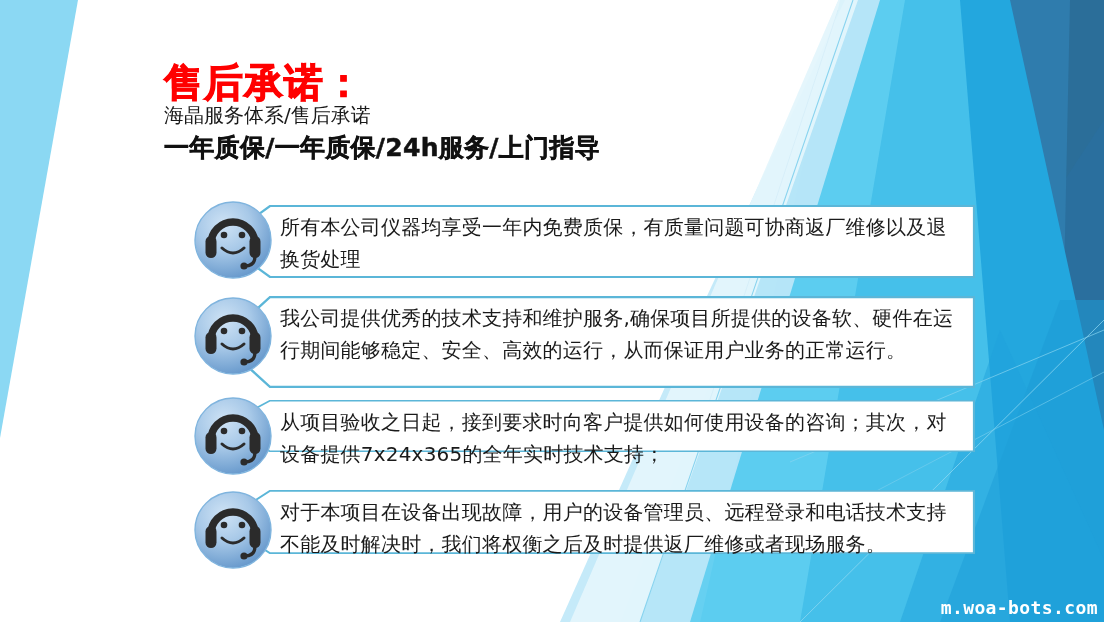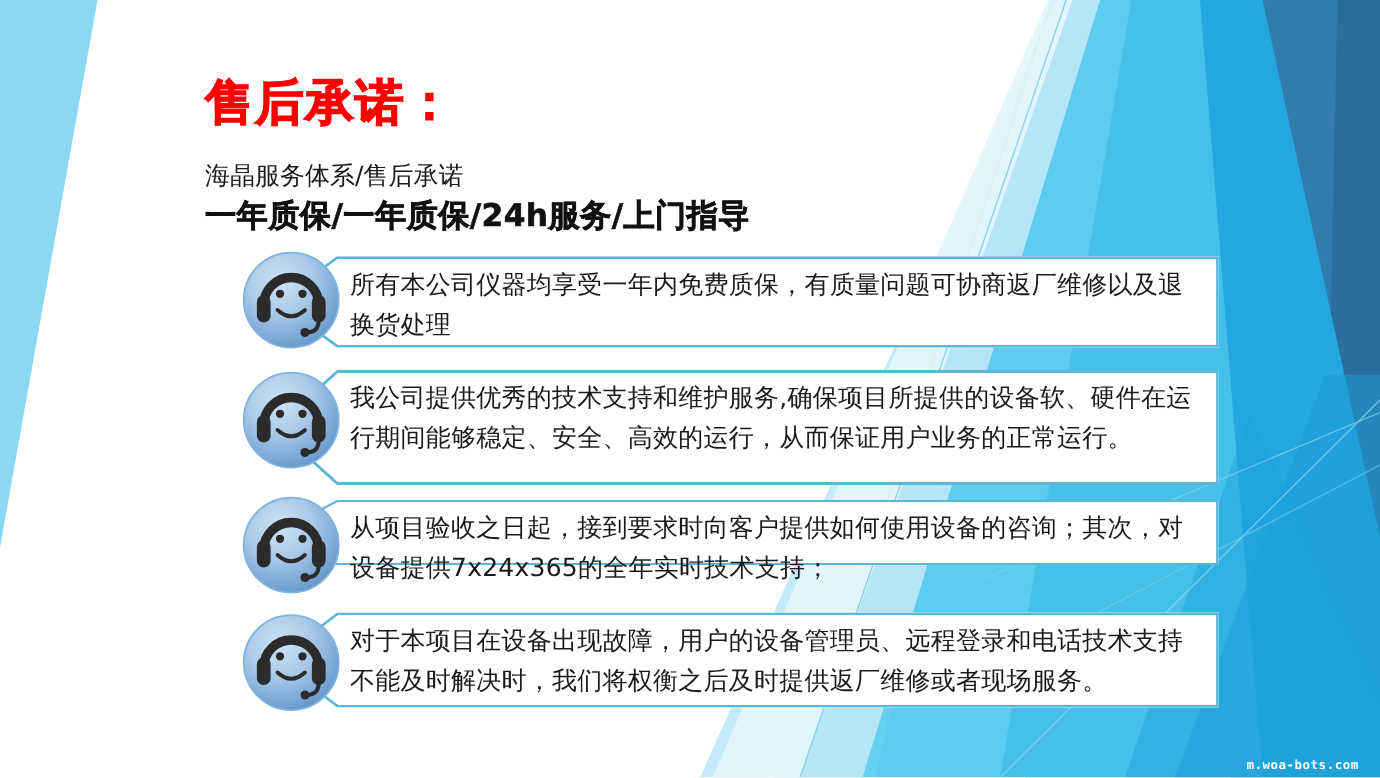--- a/index.html
+++ b/index.html
@@ -30,21 +30,21 @@
   .title-main {
     font-size:39px;
     font-weight:bold;
     color:#FF0000;
     letter-spacing:1px;
     line-height:1.08;
     white-space:nowrap;
     -webkit-text-stroke:1.1px #FF0000;
   }
   .title-sub {
-    margin-top:25px;
+    margin-top:0;
     font-size:20px;
     font-weight:normal;
     color:#1a1a1a;
     line-height:1.15;
     white-space:nowrap;
   }
   .title-tag {
     margin-top:7px;
     font-size:25px;
     font-weight:bold;
@@ -86,29 +86,29 @@
   }
 
   
   .row-0 { top:200px; }
   .row-0 .bubble { top:5px; height:73px; }
   .row-1 { top:296px; }
   .row-1 .bubble { top:0px; height:92px; }
   .row-2 { top:396px; }
   .row-2 .bubble { top:4px; height:52px; }
   .row-3 { top:490px; }
-  .row-3 .bubble { top:0px; height:76px; }
+  .row-3 .bubble { top:0px; height:64px; }
 
   
   .watermark {
     position:absolute;
-    right:17px; bottom:4px;
+    right:6px; bottom:4px;
     z-index:20;
     font-family:"DejaVu Sans Mono","Liberation Mono",monospace;
-    font-size:10px;
+    font-size:18px;
     font-weight:bold;
     color:#ffffff;
     letter-spacing:0.4px;
     white-space:nowrap;
     margin-top:36px;
   }
 </style>
 </head>
 <body>
 

